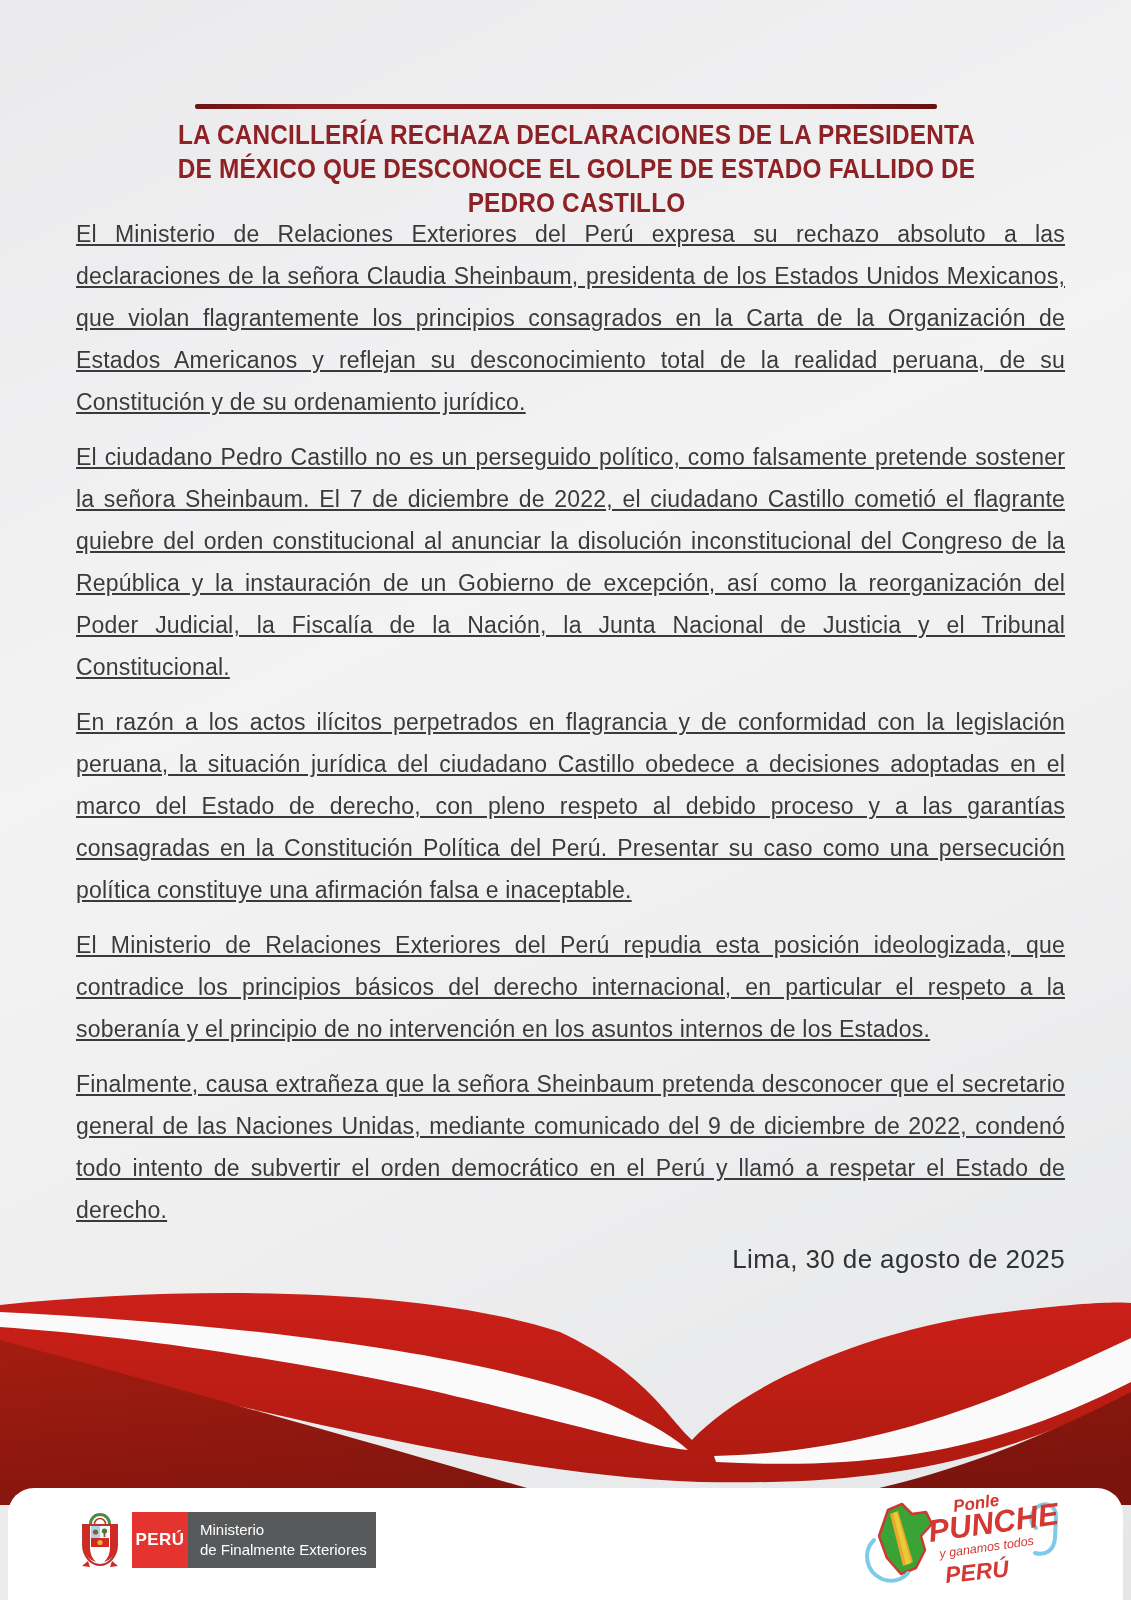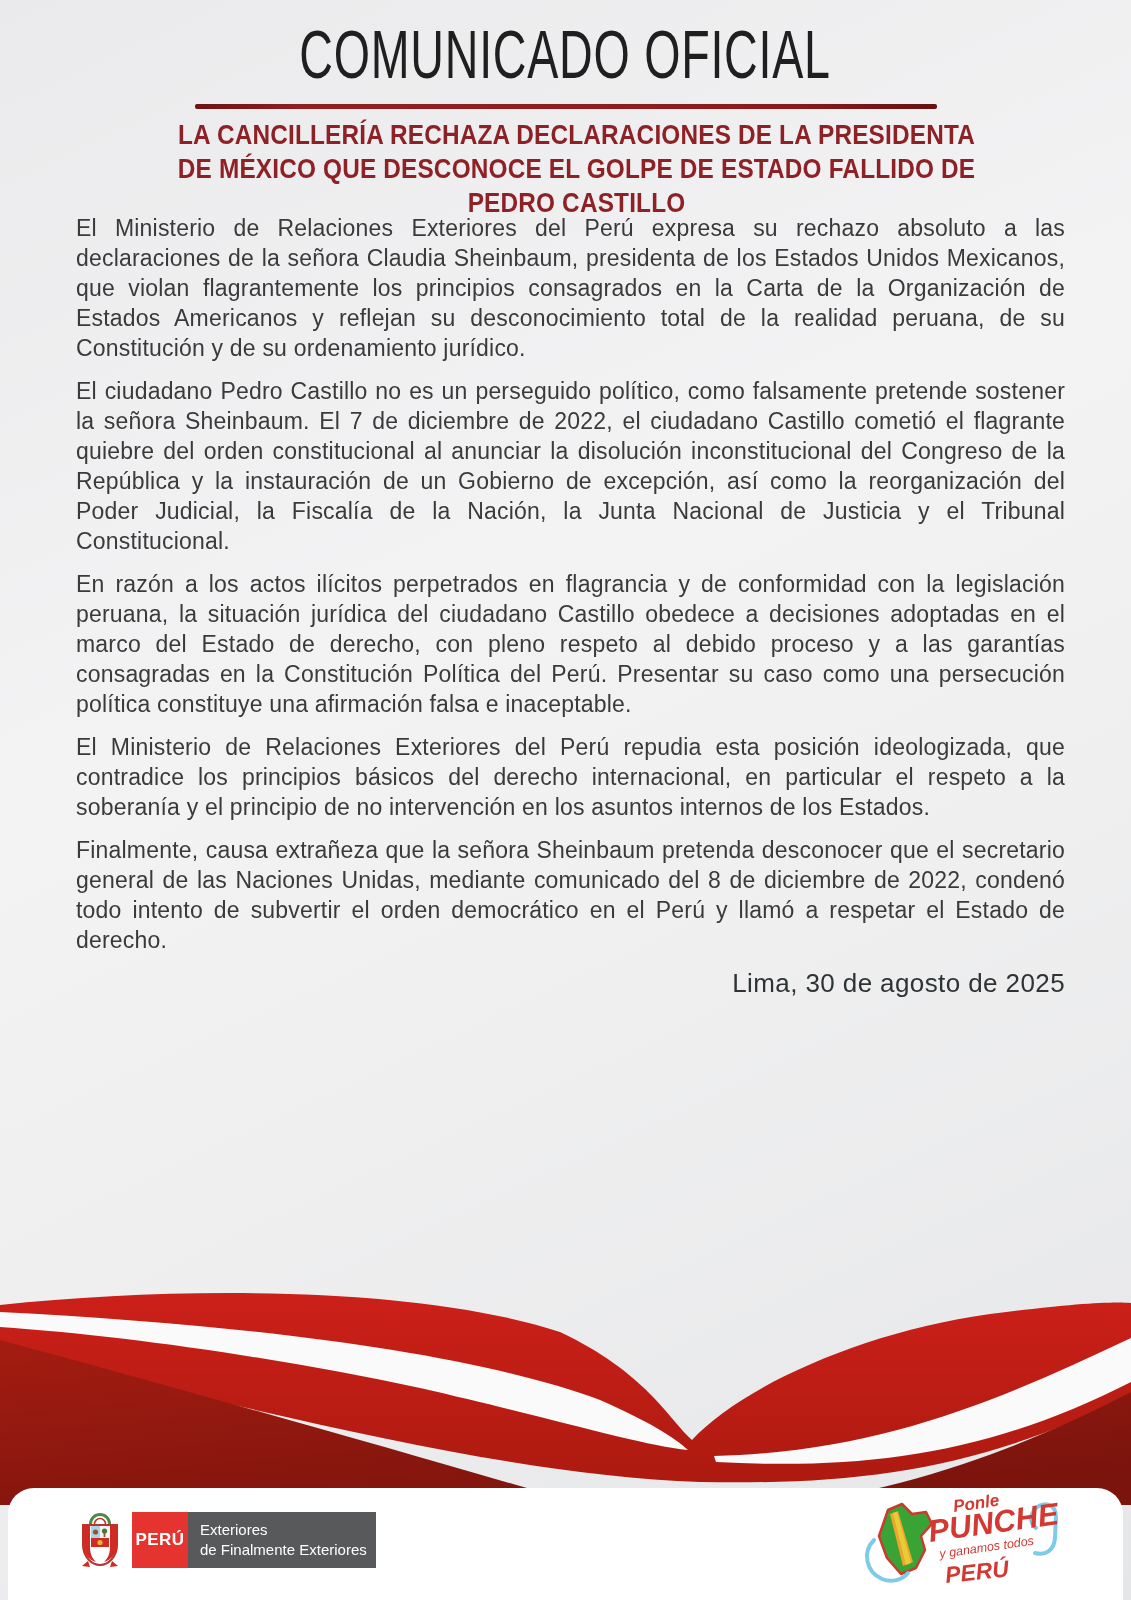--- a/index.html
+++ b/index.html
@@ -23,22 +23,23 @@
   .subtitle{position:absolute;top:118px;left:0;width:100%;text-align:center;color:#8e2126;margin-left:11px;}
   .subtitle .line{
     font-size:28px;font-weight:700;line-height:34px;letter-spacing:.2px;
     transform:scaleX(0.87);transform-origin:center;white-space:nowrap;
   }
   
   .content{
     position:absolute;top:213px;left:76px;width:989px;color:#3a3a3b;
   }
   .content p{
-    margin:0 0 13px 0;font-size:23px;line-height:30px;letter-spacing:.2px;
+    margin:0 0 13px 0;font-size:23px;line-height:42px;letter-spacing:.2px;
     text-align:justify;
+    text-decoration:underline;
   }
   .dateline{
     margin-top:6px;text-align:right;font-size:26px;color:#2e3335;letter-spacing:.4px;
   }
   
   .wave{position:absolute;left:0;top:1270px;width:1131px;height:330px;}
   
   .footer-panel{
     position:absolute;left:8px;right:8px;top:1488px;bottom:0;
     background:#ffffff;border-radius:26px 26px 0 0;
@@ -56,37 +57,34 @@
     justify-content:center;padding-left:12px;font-size:15px;line-height:20px;
   }
   .campaign{position:absolute;right:35px;top:2px;width:230px;height:105px;}
   .campaign text{font-family:"Liberation Sans",sans-serif;}
 </style>
 </head>
 <body>
 
 <div id="page">
 
-  <div class="title-wrap">
-    <span class="title">COMUNICADO OFICIAL</span>
-  </div>
   <div class="title-rule"></div>
 
   <div class="subtitle">
     <div class="line">LA CANCILLERÍA RECHAZA DECLARACIONES DE LA PRESIDENTA</div>
     <div class="line">DE MÉXICO QUE DESCONOCE EL GOLPE DE ESTADO FALLIDO DE</div>
     <div class="line">PEDRO CASTILLO</div>
   </div>
 
   <div class="content">
     <p>El Ministerio de Relaciones Exteriores del Perú expresa su rechazo absoluto a las declaraciones de la señora Claudia Sheinbaum, presidenta de los Estados Unidos Mexicanos, que violan flagrantemente los principios consagrados en la Carta de la Organización de Estados Americanos y reflejan su desconocimiento total de la realidad peruana, de su Constitución y de su ordenamiento jurídico.</p>
     <p>El ciudadano Pedro Castillo no es un perseguido político, como falsamente pretende sostener la señora Sheinbaum. El 7 de diciembre de 2022, el ciudadano Castillo cometió el flagrante quiebre del orden constitucional al anunciar la disolución inconstitucional del Congreso de la República y la instauración de un Gobierno de excepción, así como la reorganización del Poder Judicial, la Fiscalía de la Nación, la Junta Nacional de Justicia y el Tribunal Constitucional.</p>
     <p>En razón a los actos ilícitos perpetrados en flagrancia y de conformidad con la legislación peruana, la situación jurídica del ciudadano Castillo obedece a decisiones adoptadas en el marco del Estado de derecho, con pleno respeto al debido proceso y a las garantías consagradas en la Constitución Política del Perú. Presentar su caso como una persecución política constituye una afirmación falsa e inaceptable.</p>
     <p>El Ministerio de Relaciones Exteriores del Perú repudia esta posición ideologizada, que contradice los principios básicos del derecho internacional, en particular el respeto a la soberanía y el principio de no intervención en los asuntos internos de los Estados.</p>
-    <p>Finalmente, causa extrañeza que la señora Sheinbaum pretenda desconocer que el secretario general de las Naciones Unidas, mediante comunicado del 8 de diciembre de 2022, condenó todo intento de subvertir el orden democrático en el Perú y llamó a respetar el Estado de derecho.</p>
+    <p>Finalmente, causa extrañeza que la señora Sheinbaum pretenda desconocer que el secretario general de las Naciones Unidas, mediante comunicado del 9 de diciembre de 2022, condenó todo intento de subvertir el orden democrático en el Perú y llamó a respetar el Estado de derecho.</p>
     <div class="dateline">Lima, 30 de agosto de 2025</div>
   </div>
 
   <svg class="wave" viewBox="0 0 1131 330" preserveAspectRatio="none">
     <defs>
       <linearGradient id="gradRibbon" x1="0" y1="0" x2="0" y2="1">
         <stop offset="0" stop-color="#cc2019"></stop>
         <stop offset="1" stop-color="#ad1a10"></stop>
       </linearGradient>
       <linearGradient id="gradMass" x1="0" y1="0" x2="0.6" y2="1">
@@ -123,21 +121,21 @@
         <rect x="13" y="27" width="18" height="9" fill="#cf2a23"></rect>
         <circle cx="17.5" cy="21" r="2.6" fill="#8a5a30"></circle>
         <circle cx="26.5" cy="20" r="2.6" fill="#3f7d3a"></circle>
         <rect x="25.6" y="21" width="1.8" height="5" fill="#8a5a30"></rect>
         <circle cx="22" cy="31.5" r="2.6" fill="#e8b33a"></circle>
         <path d="M10,50 l-6,5 l8,1 Z" fill="#cf2a23"></path>
         <path d="M34,50 l6,5 l-8,1 Z" fill="#cf2a23"></path>
       </svg>
       <div class="peru-box">PERÚ</div>
       <div class="min-box">
-        <span>Exteriores</span>
+        <span>Ministerio</span>
         <span>de Finalmente Exteriores</span>
       </div>
     </div>
 
     <svg class="campaign" viewBox="0 0 230 105">
 
       <g>
         <path d="M30,20 L44,14 L54,24 L68,22 L74,34 L63,46 L67,60 L58,78 L43,84 L29,68 L21,46 Z" fill="#3aa335" stroke="#cc3a2f" stroke-width="2.5" stroke-linejoin="round"></path>
         <path d="M32,24 L40,21 L55,72 L45,76 Z" fill="#f0a42b"></path>
         <path d="M35,23 L39,22 L53,73 L48,75 Z" fill="#e4d23a" opacity="0.9"></path>

